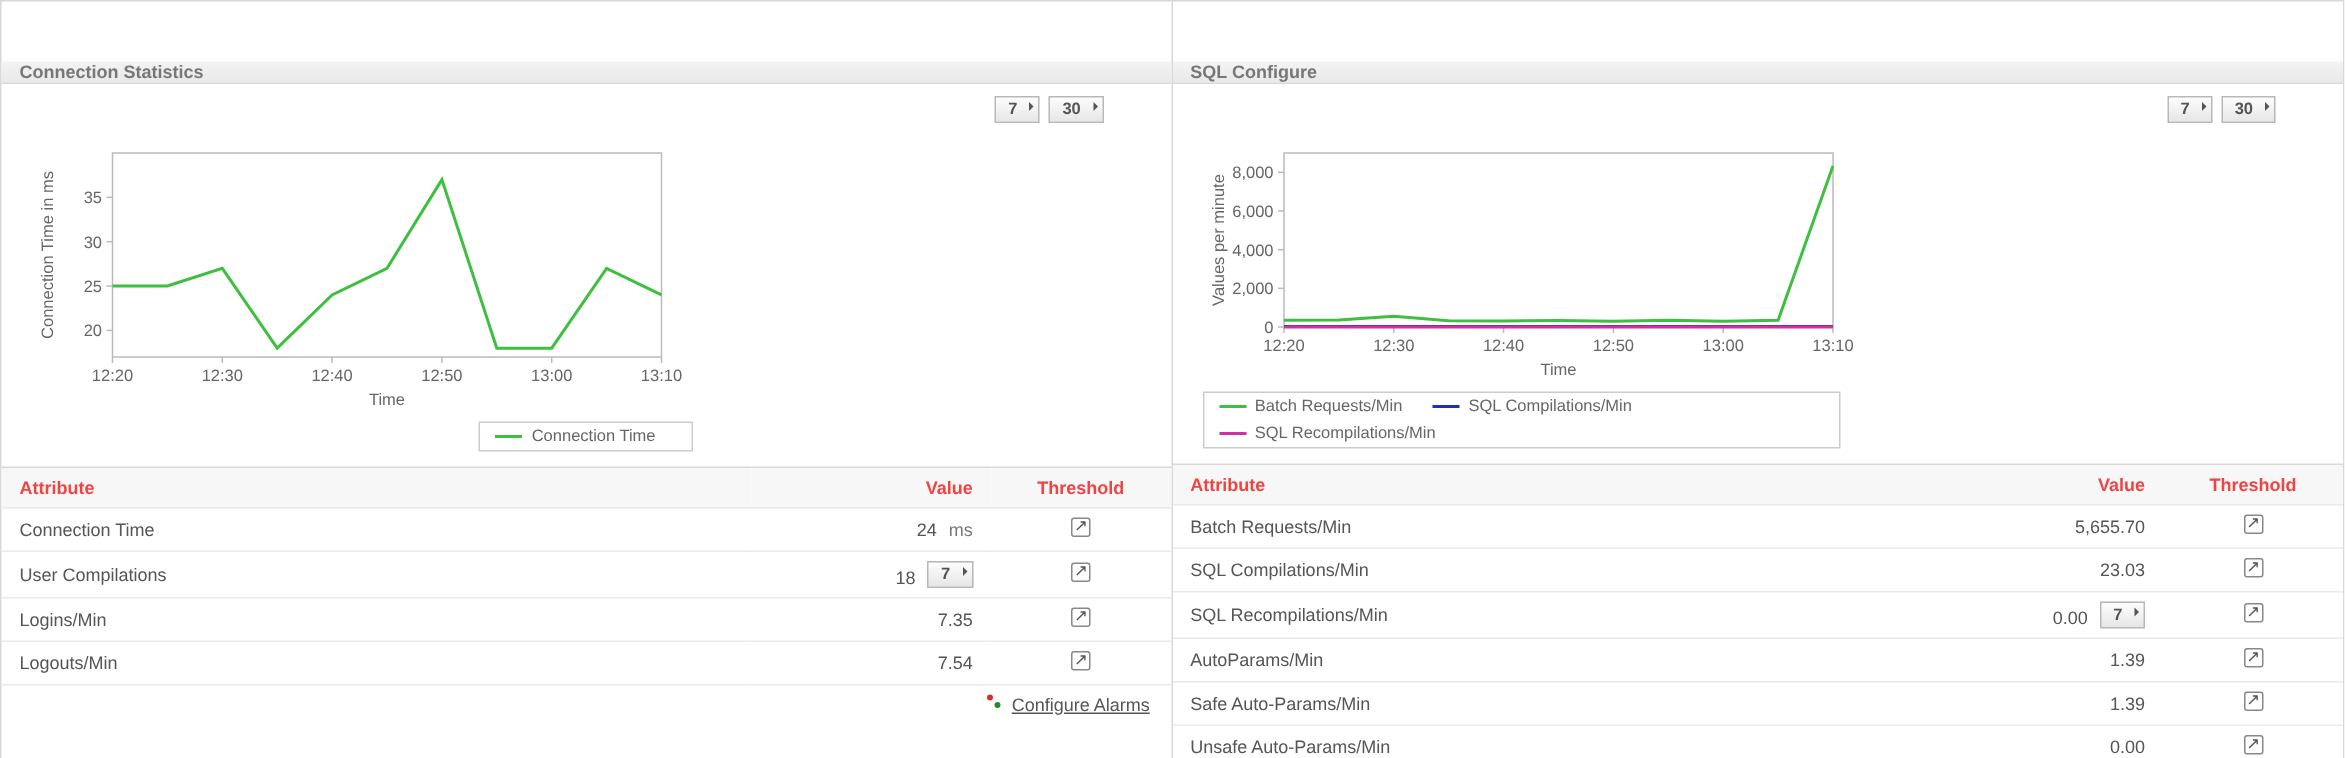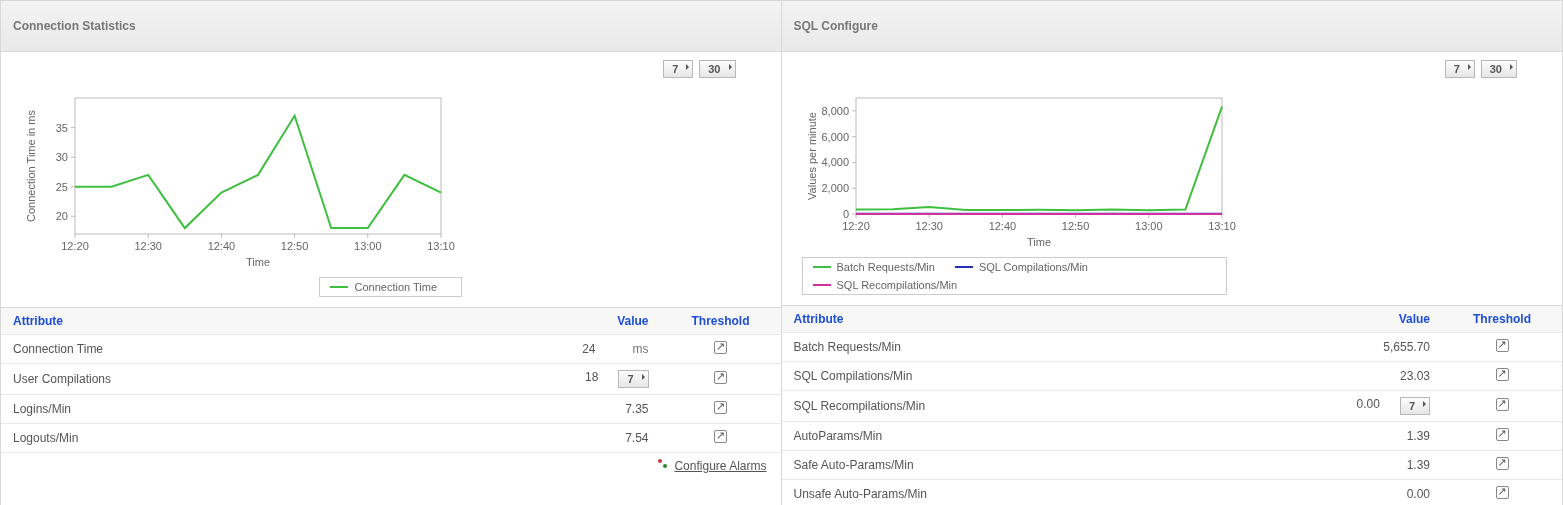--- a/index.html
+++ b/index.html
@@ -18,23 +18,24 @@
   .panel {
     flex: 1 1 50%;
     border-right: 1px solid #d8d8d8;
     display: flex;
     flex-direction: column;
   }
   .panel:last-child { border-right: none; }
   .panel-header {
     background: linear-gradient(#f3f3f3, #e9e9e9);
     border-bottom: 1px solid #d8d8d8;
-    padding: 18px 12px;
+    padding: 0 12px;
     font-weight: bold;
     color: #777;
+    margin-top: 40px;
   }
   .range-row {
     display: flex;
     justify-content: flex-end;
     gap: 6px;
     padding: 8px 45px 0 0;
   }
   .mini-btn {
     background: linear-gradient(#fdfdfd, #e6e6e6);
     border: 1px solid #b8b8b8;
@@ -79,41 +80,41 @@
   }
   table.grid th, table.grid td {
     border-bottom:1px solid #eaeaea;
     padding:6px 12px;
     text-align:left;
     color:#555;
   }
   table.grid th {
     background:#f7f7f7;
     font-weight:bold;
-    color:#1d4ed8;
+    color:#ef4444;
   }
   table.grid th.val, table.grid td.val { text-align:right; width:160px;}
   table.grid th.thr, table.grid td.thr { text-align:center; width:120px;}
   .thr-icon{
     display:inline-block;width:13px;height:13px;border:1px solid #888;border-radius:2px;position:relative;cursor:pointer;
   }
   .thr-icon::before{
     content:"↗";
     position:absolute;left:1px;top:-2px;font-size:11px;color:#555;
   }
-  .unit{ color:#777; margin-left:17px;}
+  .unit{ color:#777; margin-left:0;}
   .cfg-row{
     display:flex; justify-content:flex-end; align-items:flex-start; gap:6px;
     padding:6px 14px;
   }
   .cfg-icon{width:10px;height:10px;display:inline-block;position:relative;}
   .cfg-icon::before{content:"";position:absolute;width:4px;height:4px;background:#c33;border-radius:50%;left:0;top:0;}
   .cfg-icon::after{content:"";position:absolute;width:4px;height:4px;background:#2a8a2a;border-radius:50%;left:5px;top:5px;}
   .cfg-link{color:#555;text-decoration:underline;cursor:pointer;}
-  .valcell{display:inline-flex;align-items:flex-start;justify-content:flex-end;gap:20px;}
+  .valcell{display:inline-flex;align-items:flex-end;justify-content:flex-end;gap:8px;}
 </style>
 </head>
 <body>
 
 <div class="wrap">
 
   <div class="panel">
     <div class="panel-header">Connection Statistics</div>
     <div class="range-row">
       <button class="mini-btn"><span>7</span></button>

